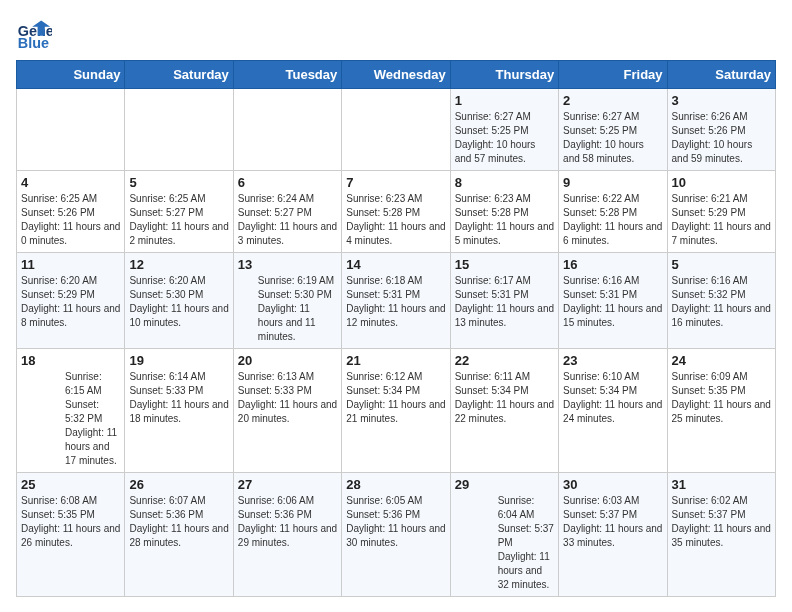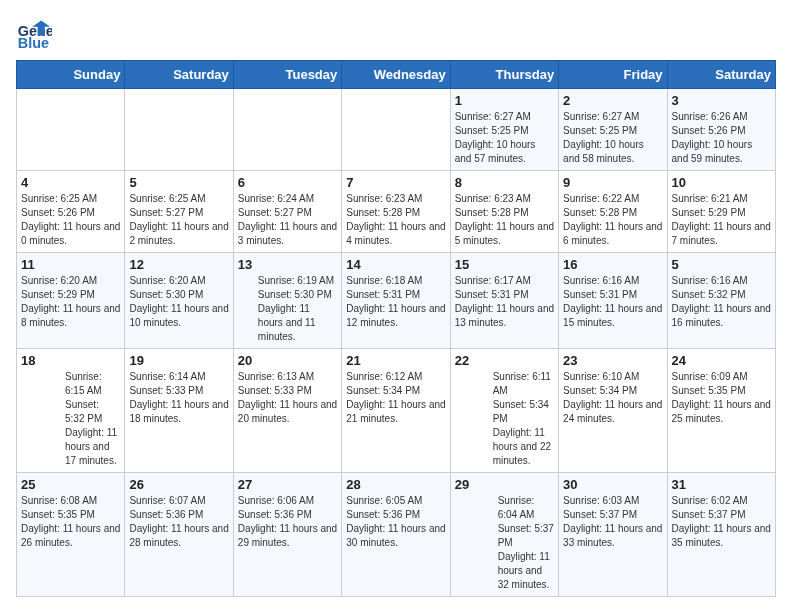--- a/index.html
+++ b/index.html
@@ -243,21 +243,21 @@
 Daylight: 11 hours and 20 minutes.</div>
         </td>
         <td>
           <div class="day-num">21</div>
           <div class="day-info" style="white-space: pre-line;">Sunrise: 6:12 AM
 Sunset: 5:34 PM
 Daylight: 11 hours and 21 minutes.</div>
         </td>
         <td>
           <div class="day-num">22</div>
-          <div class="day-info" style="white-space: pre-line; margin-left: 38px;">Sunrise: 6:11 AM
+          <div class="day-info" style="white-space: pre-line;">Sunrise: 6:11 AM
 Sunset: 5:34 PM
 Daylight: 11 hours and 22 minutes.</div>
         </td>
         <td>
           <div class="day-num">23</div>
           <div class="day-info" style="white-space: pre-line;">Sunrise: 6:10 AM
 Sunset: 5:34 PM
 Daylight: 11 hours and 24 minutes.</div>
         </td>
         <td>

